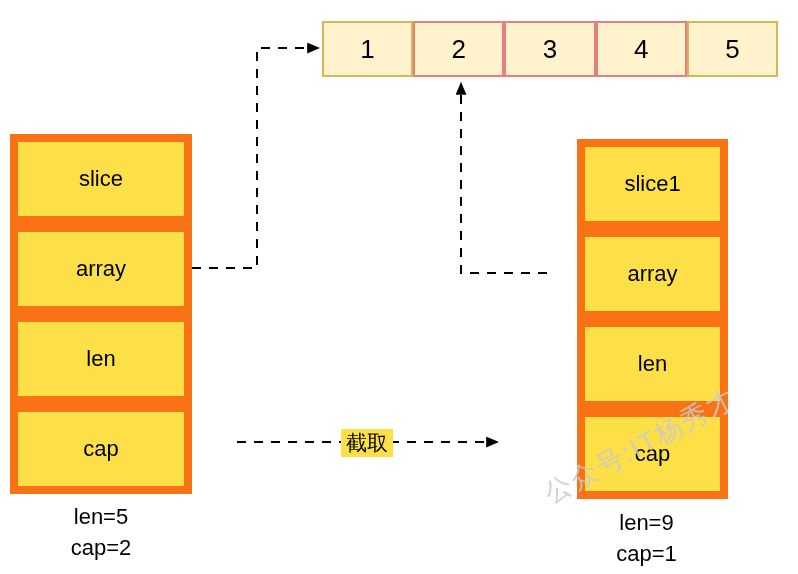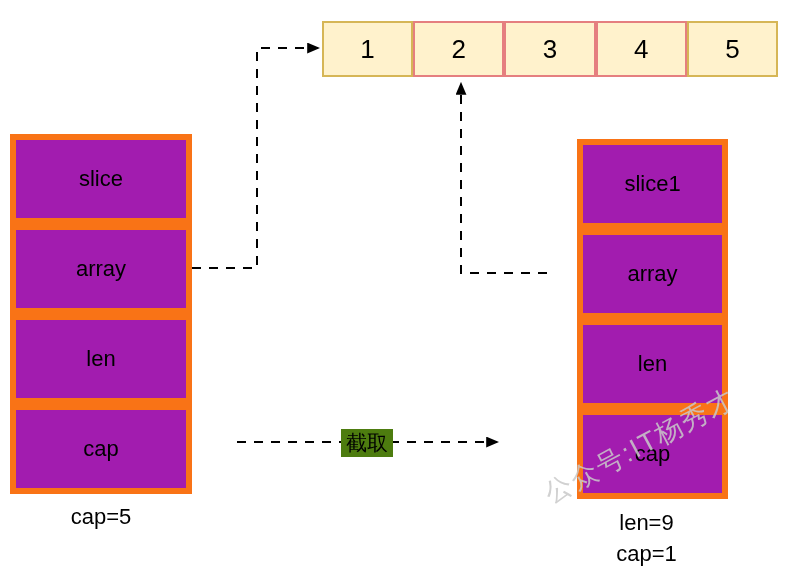--- a/index.html
+++ b/index.html
@@ -38,22 +38,22 @@
 
   
   .struct {
     position: absolute;
     width: 182px;
   }
   .struct-rows { width: 100%; }
   .struct-row {
     width: 100%;
     height: 90px;
-    background: #a21caf;
-    border: 6px solid #f97316;
+    background: #fde047;
+    border: 8px solid #f97316;
     display: flex;
     align-items: center;
     justify-content: center;
     font-size: 22px;
   }
   .struct-left  { left: 10px;  top: 134px; }
   .struct-right { left: 547px; top: 139px; width: 181px; padding-left: 30px; }
 
   .caption {
     position: absolute;
@@ -75,21 +75,21 @@
   .connector-layer path.conn {
     fill: none;
     stroke: #000000;
     stroke-width: 2;
     stroke-dasharray: 9 8;
   }
 
   .op-label {
     position: absolute;
     left: 341px; top: 429px;
-    background: #4d7c0f;
+    background: #fde047;
     padding: 0 5px;
     font-size: 21px;
     z-index: 6;
     white-space: nowrap;
   }
 
   
   .watermark {
     position: absolute;
     left: 507px; top: 428px;
@@ -138,21 +138,22 @@
       </div>
       <div class="struct-row">
         <span>len</span>
       </div>
       <div class="struct-row">
         <span>cap</span>
       </div>
     </div>
   </div>
   <div class="caption caption-left">
-    <div>cap=5</div>
+    <div>len=5</div>
+    <div>cap=2</div>
   </div>
 
   <div class="struct struct-right">
     <div class="struct-rows">
       <div class="struct-row">
         <span>slice1</span>
       </div>
       <div class="struct-row">
         <span>array</span>
       </div>

